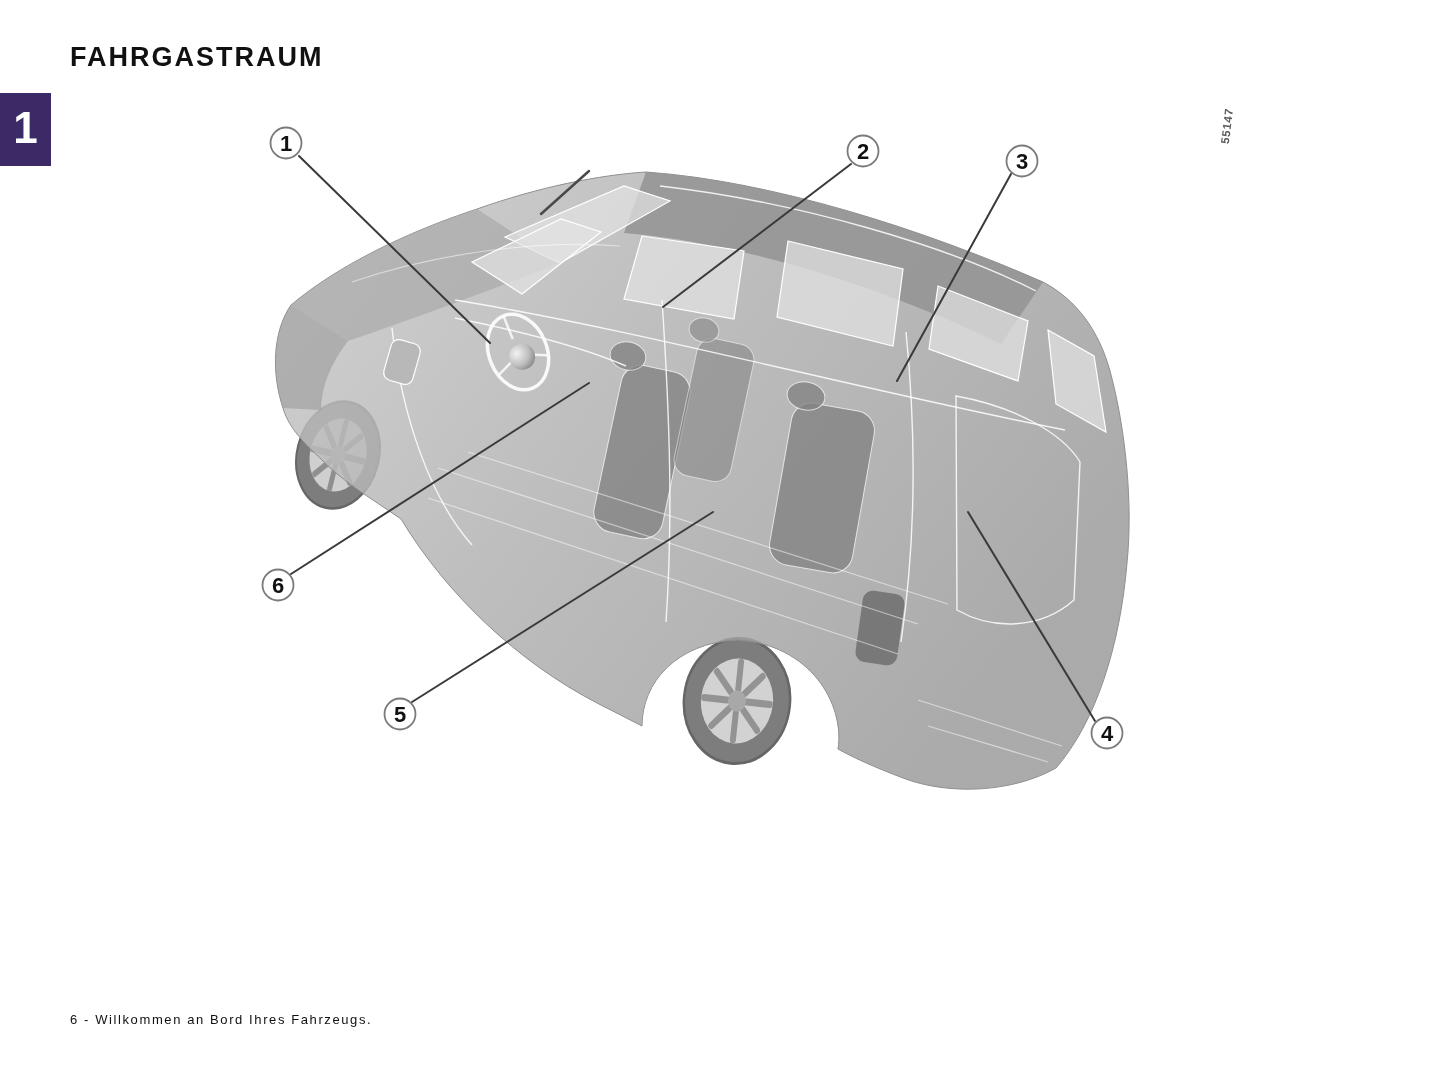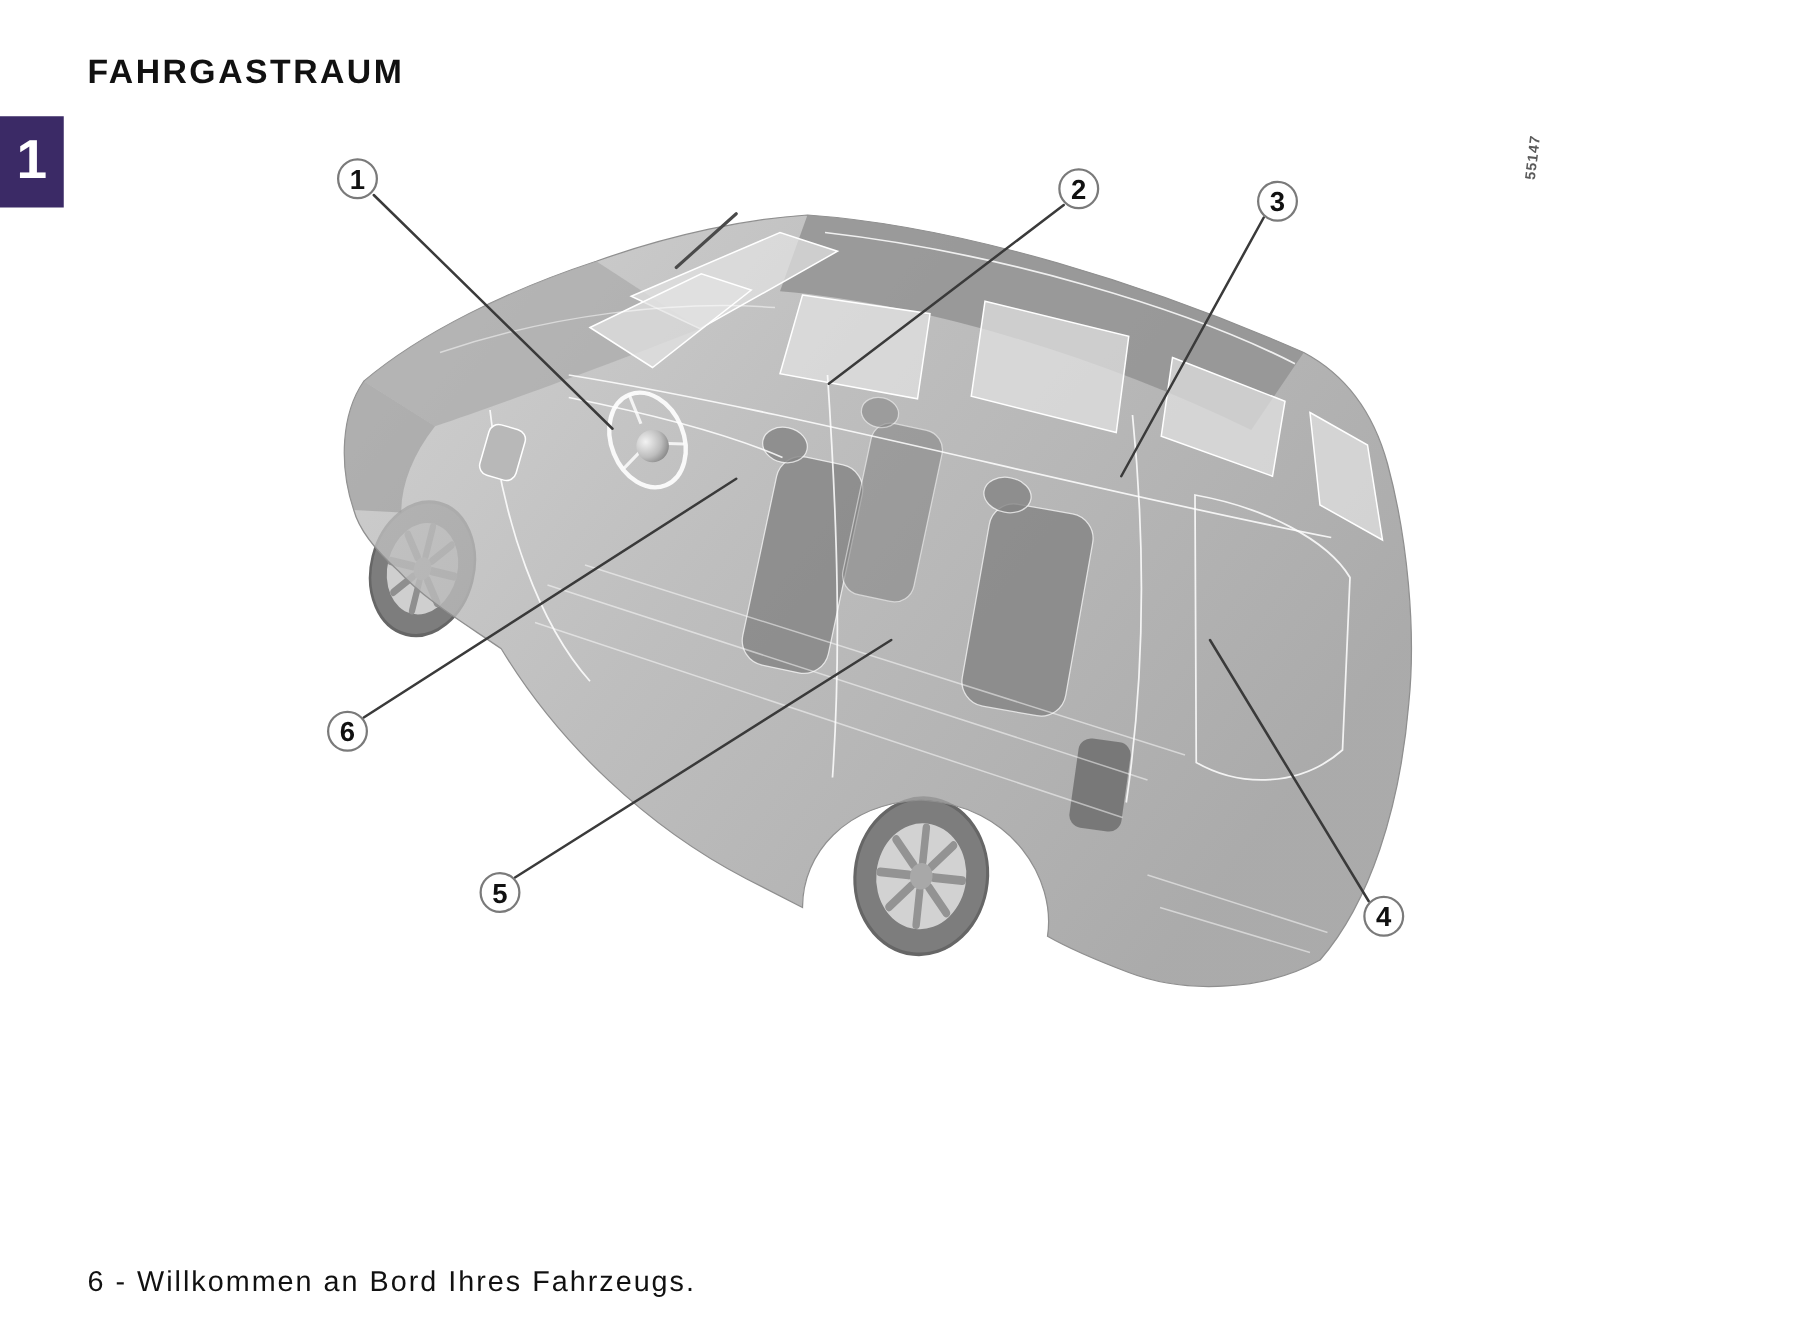--- a/index.html
+++ b/index.html
@@ -26,21 +26,21 @@
     transform:translateY(-2px);
   }
   .figure-code{
     position:absolute;left:1196px;top:100px;width:62px;height:52px;
     display:flex;align-items:center;justify-content:center;
     transform:rotate(-83deg);
     font-size:11.5px;color:var(--code-gray);letter-spacing:0.8px;font-weight:700;
   }
   .page-footer{
     position:absolute;left:70px;top:1012px;
-    font-size:23px;color:#111;letter-spacing:1.6px;font-weight:400;
+    font-size:13px;color:#111;letter-spacing:1.6px;font-weight:400;
   }
   .figure-svg{position:absolute;left:0;top:0;}
 
   
   .ghost-line{stroke:#ffffff;stroke-opacity:.85;fill:none;stroke-width:1.4;}
   .ghost-line-faint{stroke:#ffffff;stroke-opacity:.5;fill:none;stroke-width:1.2;}
   .leader{stroke:var(--leader);stroke-width:2;stroke-linecap:round;}
   .callout-circle{fill:#ffffff;stroke:#7a7a7a;stroke-width:1.8;}
   .callout-num{font-family:"Liberation Sans",sans-serif;font-size:22px;font-weight:700;fill:#111;
     text-anchor:middle;}

